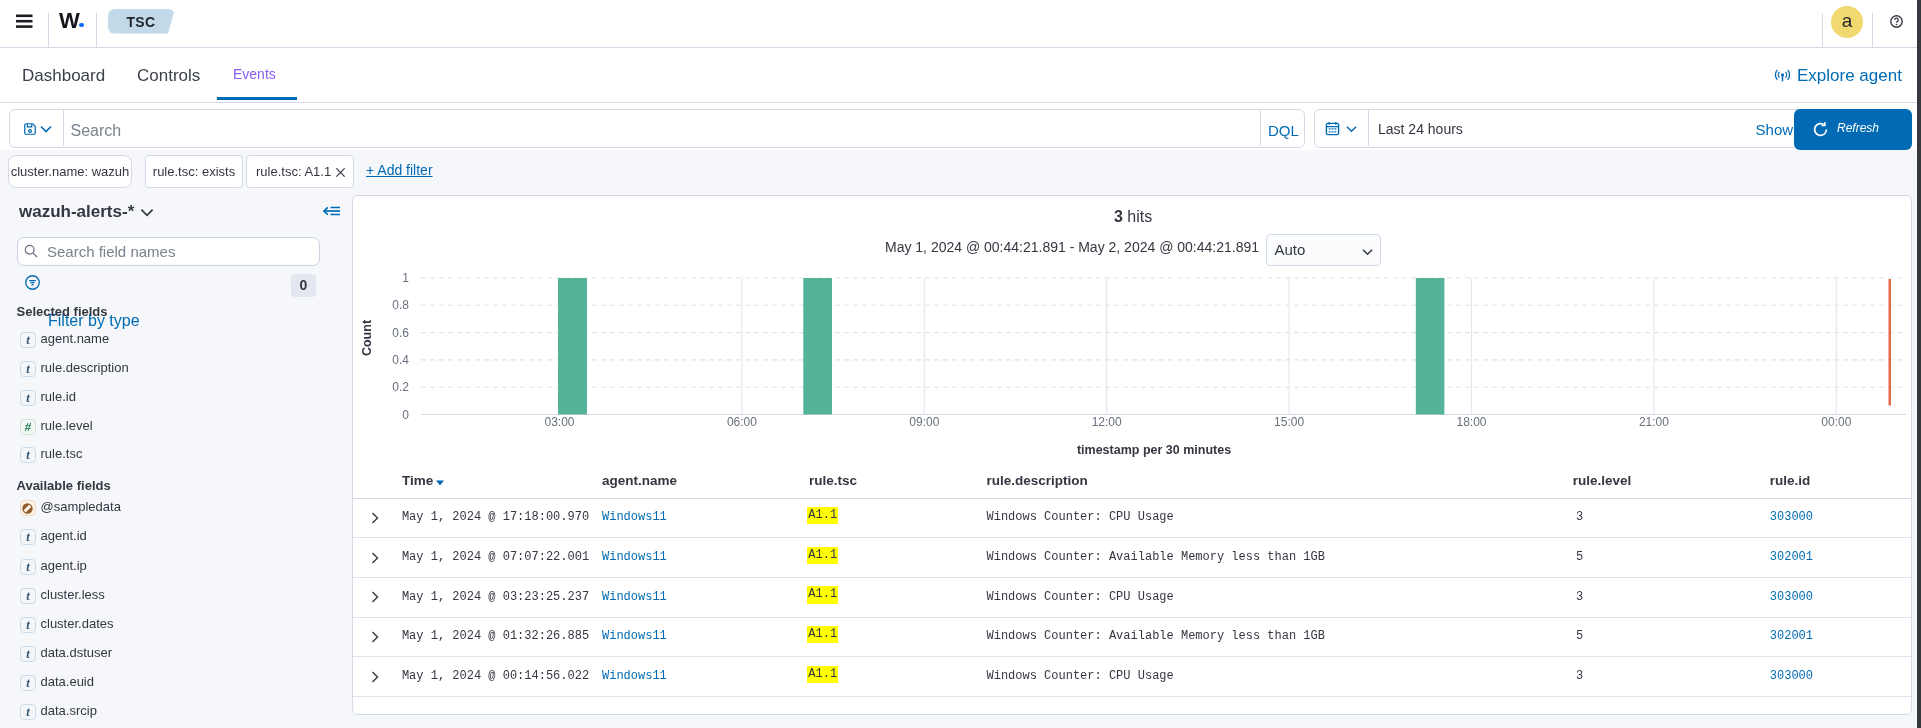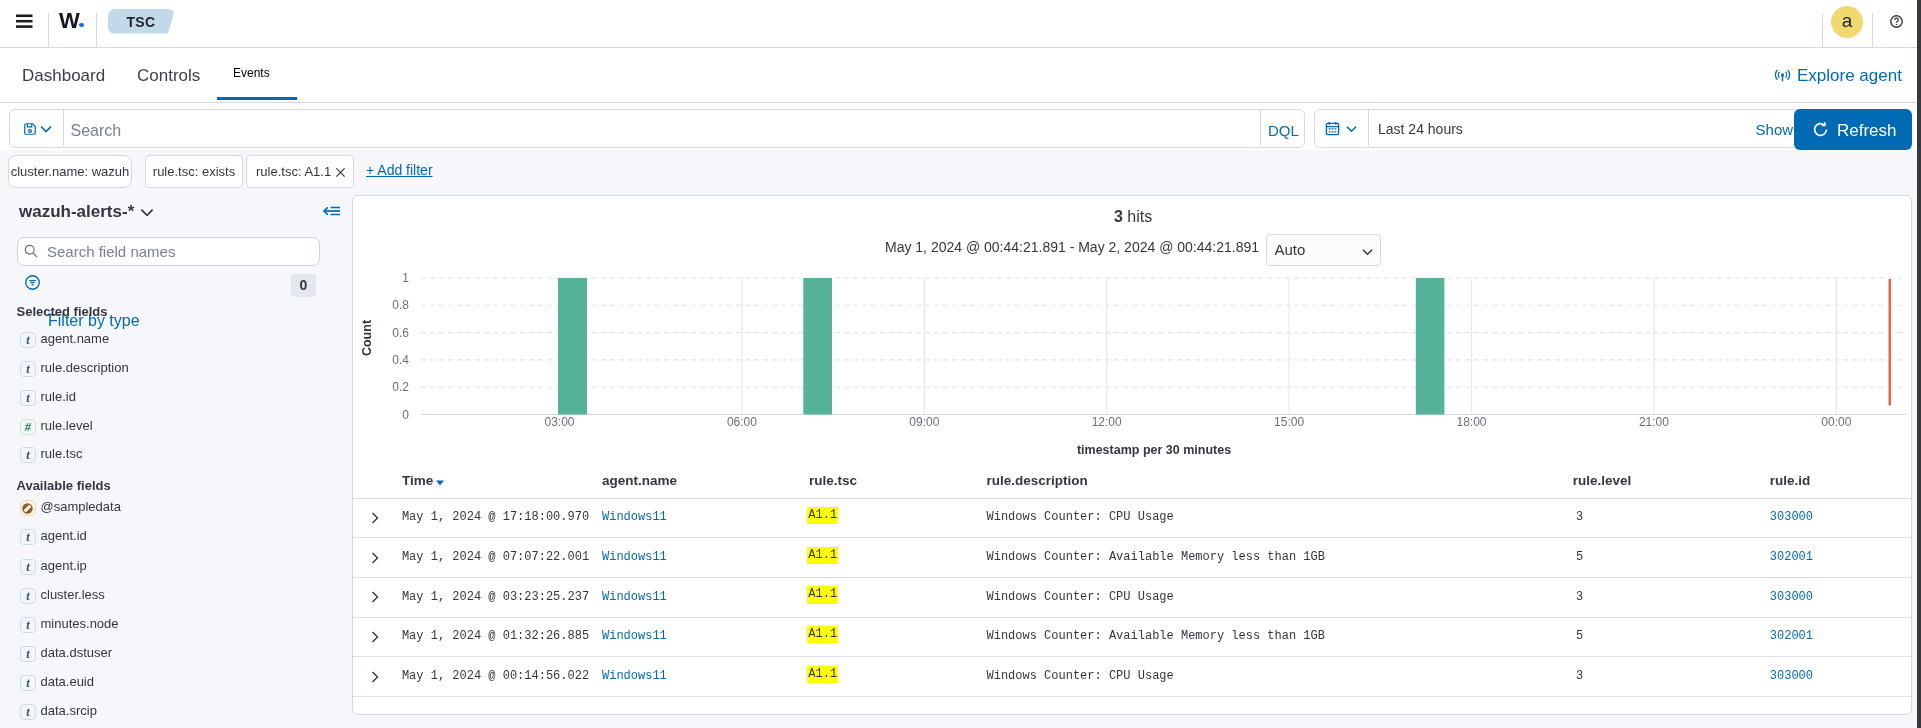--- a/index.html
+++ b/index.html
@@ -42,21 +42,21 @@
     <svg class="abs" style="left:1890px;top:15px;" width="13" height="13" viewBox="0 0 16 16">
       <circle cx="8" cy="8" r="7" fill="none" stroke="#343741" stroke-width="1.7"></circle>
       <path d="M5.8 6.1a2.2 2.2 0 1 1 3.3 1.9c-.7.4-1.1.7-1.1 1.5" fill="none" stroke="#343741" stroke-width="1.6"></path>
       <circle cx="8" cy="11.7" r="1" fill="#343741"></circle>
     </svg>
   </div>
 
   <div class="abs" style="left:0;top:48px;width:1921px;height:55px;background:#fff;border-bottom:1px solid #d3dae6;">
     <div class="abs" style="left:22px;top:18px;font-size:17px;color:#3a3f4a;">Dashboard</div>
     <div class="abs" style="left:137px;top:18px;font-size:17px;color:#3a3f4a;">Controls</div>
-    <div class="abs" style="left:233px;top:18px;font-size:12px;color:#000000;">Events</div>
+    <div class="abs" style="left:233px;top:18px;font-size:14px;color:#8b5cf6;">Events</div>
     <div class="abs" style="left:217px;top:49px;width:80px;height:2.5px;background:#006BB4;"></div>
 
     <svg class="abs" style="left:1774px;top:20px;" width="17" height="17" viewBox="0 0 16 16">
       <circle cx="8" cy="6.5" r="1.5" fill="#006BB4"></circle>
       <path d="M8 7.5v5" stroke="#006BB4" stroke-width="1.4"></path>
       <path d="M5.2 9.2a4 4 0 0 1 0-5.6 M3.2 11a6.6 6.6 0 0 1 0-9.2 M10.8 3.6a4 4 0 0 1 0 5.6 M12.8 1.8a6.6 6.6 0 0 1 0 9.2" fill="none" stroke="#006BB4" stroke-width="1.2"></path>
     </svg>
     <div class="abs" style="left:1797px;top:18px;font-size:17px;color:#006BB4;">Explore agent</div>
   </div>
 
@@ -88,21 +88,21 @@
     <div class="abs" style="left:53px;top:0;width:1px;height:36px;background:#d3dae6;"></div>
     <div class="abs" style="left:63px;top:11px;font-size:14px;color:#343741;">Last 24 hours</div>
     <div class="abs" style="right:10px;top:10.5px;font-size:15px;color:#006BB4;">Show dates</div>
   </div>
 
   <div class="abs" style="left:1794px;top:109px;width:118px;height:41px;background:#006BB4;border-radius:6px;">
     <svg class="abs" style="left:18px;top:12px;" width="17" height="17" viewBox="0 0 16 16">
       <path d="M13.6 8a5.6 5.6 0 1 1-1.9-4.2" fill="none" stroke="#fff" stroke-width="1.6"></path>
       <path d="M12.1 1.1v3h-3" fill="none" stroke="#fff" stroke-width="1.6"></path>
     </svg>
-    <div class="abs" style="left:43px;top:11.5px;font-size:17px;color:#fff;">Refresh</div>
+    <div class="abs" style="left:43px;top:11.5px;font-size:12px;color:#fff;font-style:italic;">Refresh</div>
   </div>
 
   <div class="abs" style="left:8px;top:155px;width:124px;height:33px;background:#fff;border:1px solid #d3dae6;border-radius:8px;line-height:31px;text-align:center;font-size:13px;color:#343741;">cluster.name: wazuh</div>
   <div class="abs" style="left:145px;top:155px;width:98px;height:33px;background:#fff;border:1px solid #d3dae6;border-radius:4px;line-height:31px;text-align:center;font-size:13px;color:#343741;">rule.tsc: exists</div>
   <div class="abs" style="left:246px;top:155px;width:108px;height:33px;background:#fff;border:1px solid #d3dae6;border-radius:4px;line-height:31px;font-size:13px;color:#343741;">
     <span style="margin-left:9px;">rule.tsc: A1.1</span>
     <svg class="abs" style="left:88px;top:11px;" width="11" height="11" viewBox="0 0 12 12">
       <path d="M1.5 1.5l9 9M10.5 1.5l-9 9" stroke="#343741" stroke-width="1.3"></path>
     </svg>
   </div>
@@ -150,21 +150,21 @@
           <circle cx="8" cy="8" r="6.6" fill="none" stroke="#8a5a2b" stroke-width="1.9"></circle>
         </svg></div>
     <div class="abs" style="left:40.5px;top:499.3px;font-size:13px;line-height:16px;color:#343741;">@sampledata</div>
     <div class="abs tok tokS" style="left:19.9px;top:529.4px;">t</div>
     <div class="abs" style="left:40.5px;top:528.4px;font-size:13px;line-height:16px;color:#343741;">agent.id</div>
     <div class="abs tok tokS" style="left:19.9px;top:559.2px;">t</div>
     <div class="abs" style="left:40.5px;top:558.2px;font-size:13px;line-height:16px;color:#343741;">agent.ip</div>
     <div class="abs tok tokS" style="left:19.9px;top:587.9px;">t</div>
     <div class="abs" style="left:40.5px;top:586.9px;font-size:13px;line-height:16px;color:#343741;">cluster.less</div>
     <div class="abs tok tokS" style="left:19.9px;top:617.0px;">t</div>
-    <div class="abs" style="left:40.5px;top:616.0px;font-size:13px;line-height:16px;color:#343741;">minutes.node</div>
+    <div class="abs" style="left:40.5px;top:616.0px;font-size:13px;line-height:16px;color:#343741;">cluster.dates</div>
     <div class="abs tok tokS" style="left:19.9px;top:645.7px;">t</div>
     <div class="abs" style="left:40.5px;top:644.7px;font-size:13px;line-height:16px;color:#343741;">data.dstuser</div>
     <div class="abs tok tokS" style="left:19.9px;top:674.8px;">t</div>
     <div class="abs" style="left:40.5px;top:673.8px;font-size:13px;line-height:16px;color:#343741;">data.euid</div>
     <div class="abs tok tokS" style="left:19.9px;top:704.2px;">t</div>
     <div class="abs" style="left:40.5px;top:703.2px;font-size:13px;line-height:16px;color:#343741;">data.srcip</div>
   </div>
 
   <div class="abs" style="left:352px;top:195px;width:1560px;height:520px;background:#fff;border:1px solid #d3dae6;border-radius:6px;">
     <div class="abs" style="left:0;top:12px;width:1560px;text-align:center;font-size:16px;"><b>3</b> hits</div>

